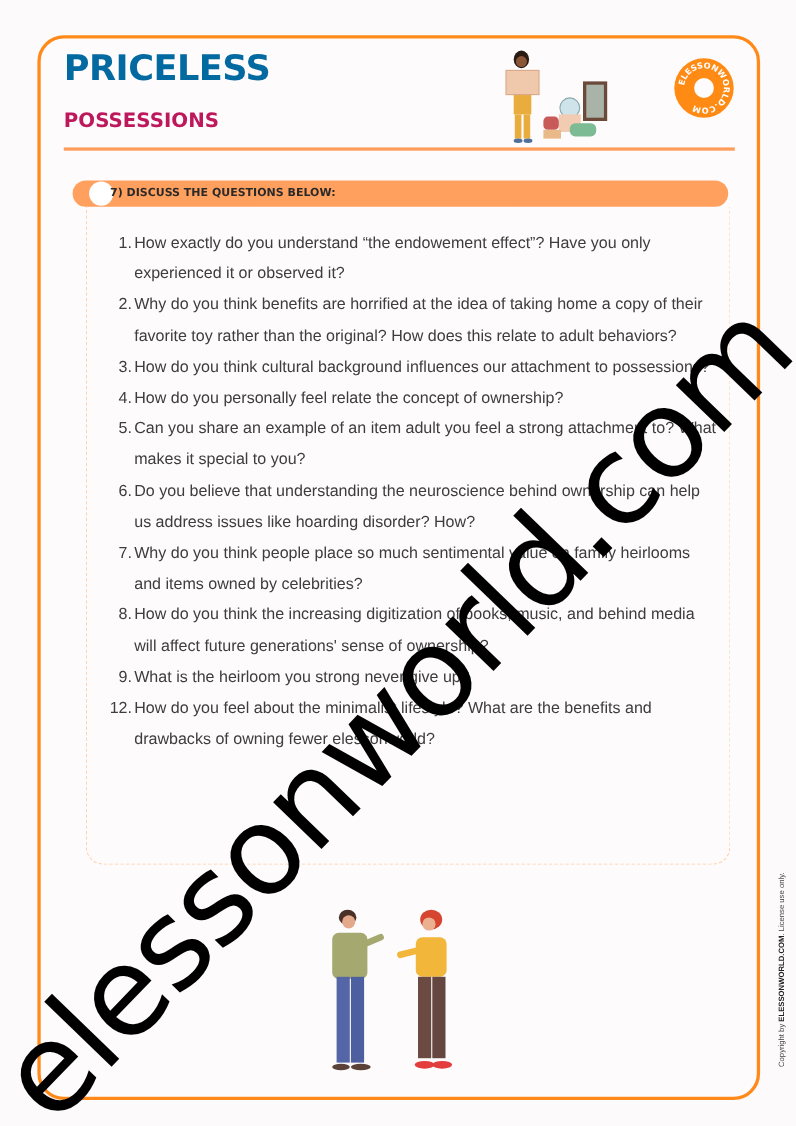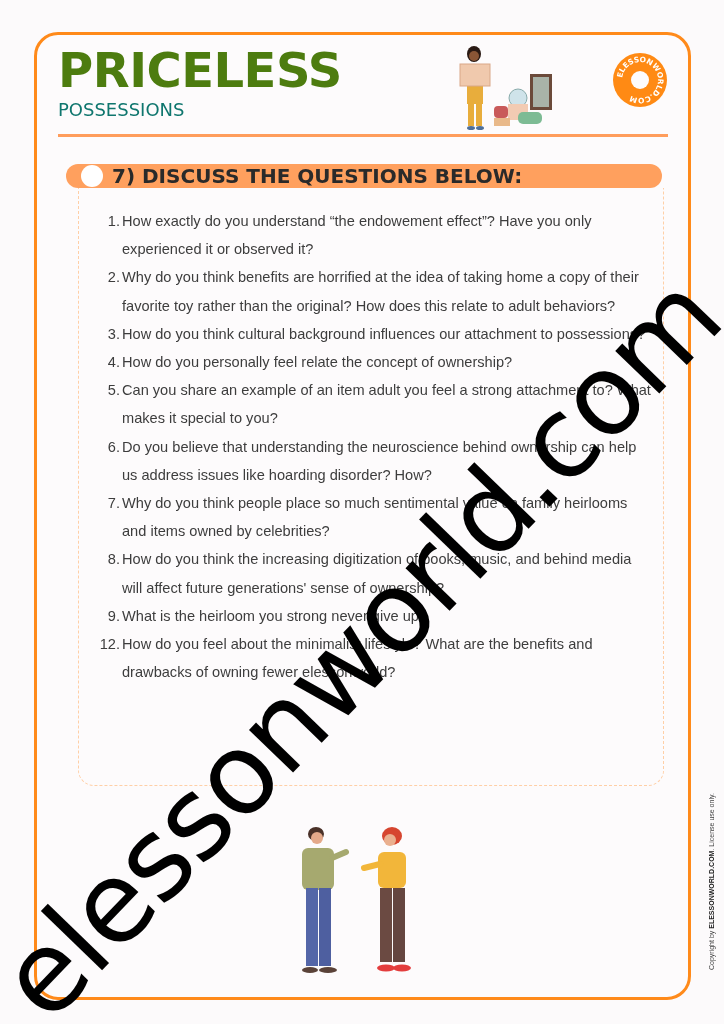--- a/index.html
+++ b/index.html
@@ -5,44 +5,44 @@
   * { box-sizing: border-box; margin: 0; padding: 0; }
   html, body { width: 724px; height: 1024px; background: #fcfafb; overflow: hidden; }
   body { position: relative; font-family: "Liberation Sans", "DejaVu Sans", sans-serif; color: #3c3c3c; }
 
   .page-frame {
     position: absolute; left: 34px; top: 32px; width: 657px; height: 968px;
     border: 3px solid #ff8a1a; border-radius: 24px; background: #fdfbfc;
   }
   .title {
     position: absolute; left: 58px; top: 46px;
-    font-family: "DejaVu Sans", sans-serif; font-weight: bold; font-size: 48px;
-    color: #4d7c0f; letter-spacing: -0.5px; line-height: 1;
+    font-family: "DejaVu Sans", sans-serif; font-weight: bold; font-size: 32px;
+    color: #0369a1; letter-spacing: -0.5px; line-height: 1;
   }
   .subtitle {
     position: absolute; left: 58px; top: 99px;
-    font-family: "DejaVu Sans", sans-serif; font-weight: normal; font-size: 18px; color: #0f766e;
+    font-family: "DejaVu Sans", sans-serif; font-weight: bold; font-size: 18px; color: #be185d;
   }
   .header-rule {
     position: absolute; left: 58px; top: 134px; width: 610px; height: 3px; background: #ff9d5c;
   }
   .header-art { position: absolute; left: 450px; top: 44px; width: 110px; height: 90px; }
   .logo-badge { position: absolute; left: 612px; top: 52px; width: 56px; height: 56px; }
 
   .section-bar {
     position: absolute; left: 66px; top: 164px; width: 596px; height: 24px;
     background: #ffa05e; border-radius: 12px;
   }
   .section-dot {
     position: absolute; left: 81px; top: 165px; width: 22px; height: 22px;
     background: #ffffff; border-radius: 50%;
   }
   .section-title {
-    position: absolute; left: 112px; top: 166px;
-    font-family: "DejaVu Sans", sans-serif; font-weight: bold; font-size: 20px;
+    position: absolute; left: 100px; top: 166px;
+    font-family: "DejaVu Sans", sans-serif; font-weight: bold; font-size: 10px;
     color: #2a2a2a; line-height: 20px;
   }
   .questions-box {
     position: absolute; left: 78px; top: 188px; width: 586px; height: 598px;
     border: 1.5px dashed #ffcfa6; border-top: none; border-radius: 0 0 16px 16px;
   }
   .q-list {
     position: absolute; left: 98px; top: 207px; width: 555px; list-style: none;
   }
   .q-item {

